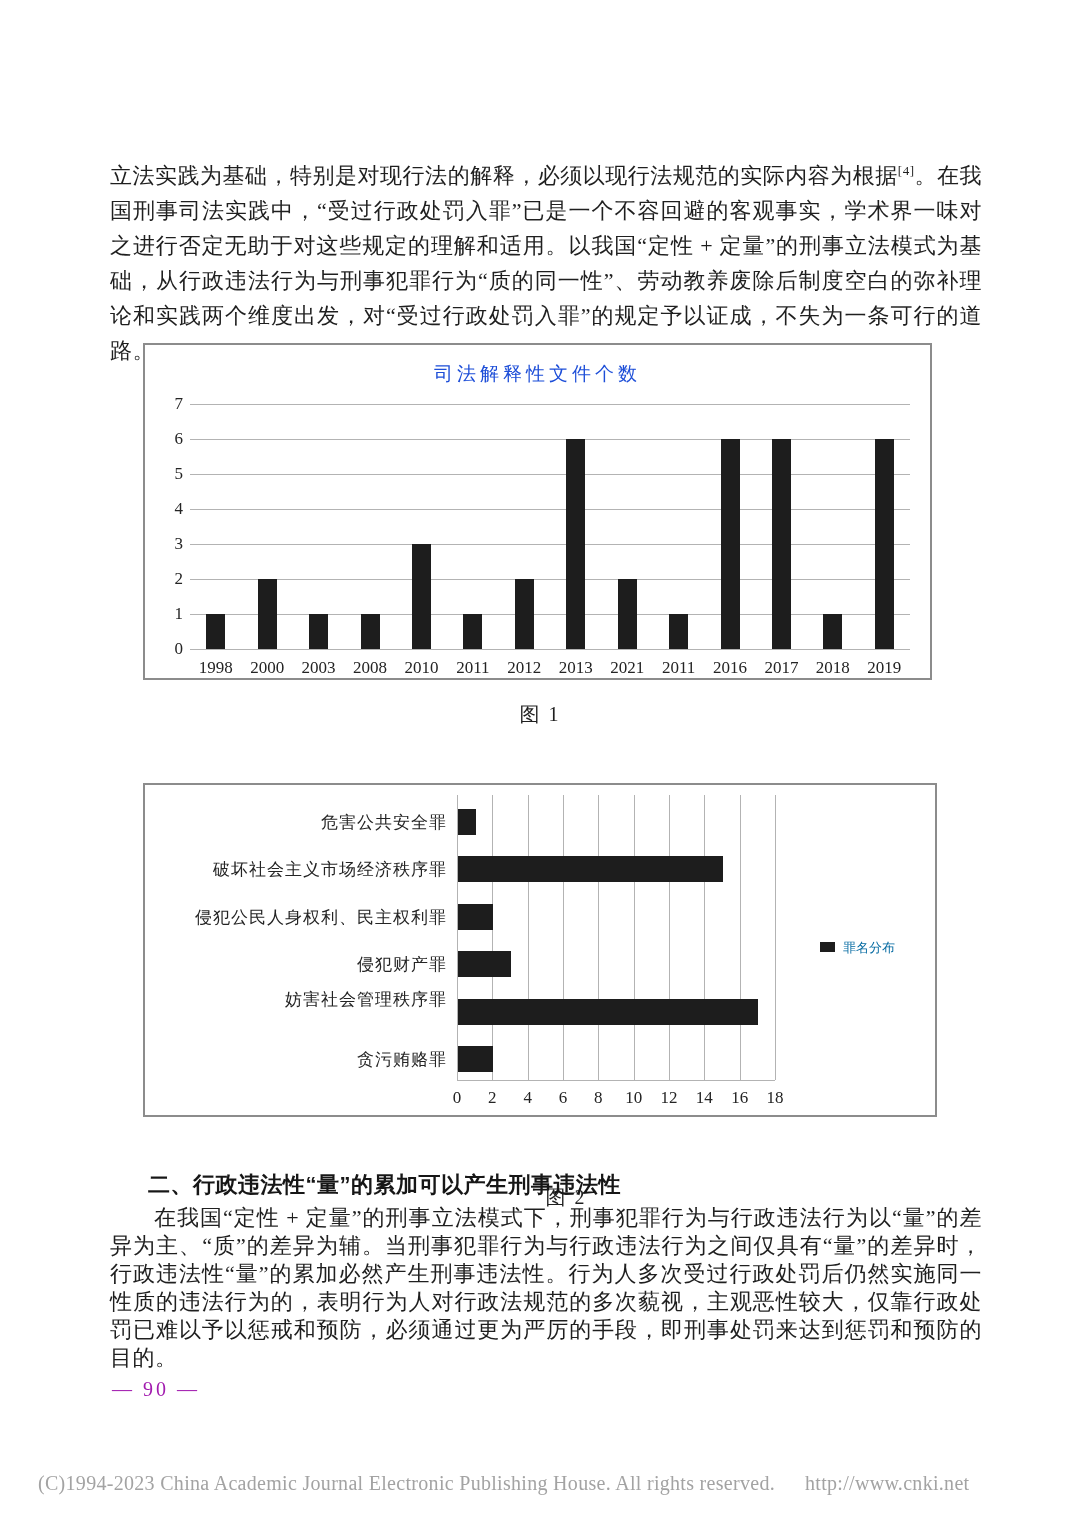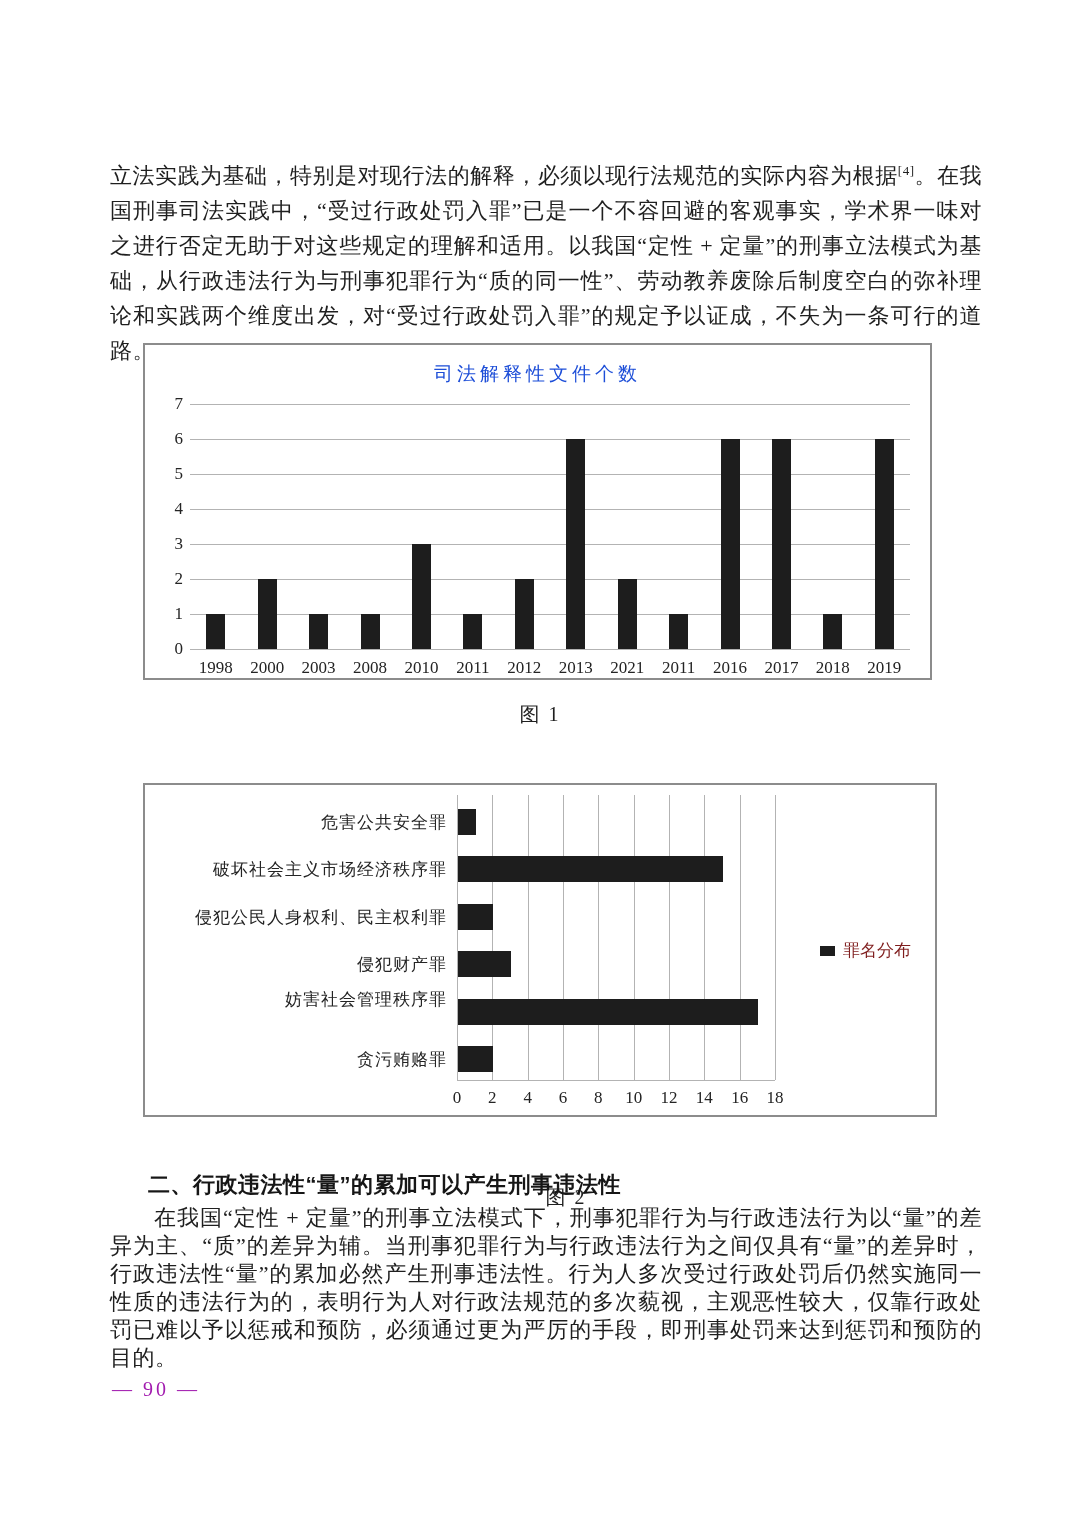--- a/index.html
+++ b/index.html
@@ -32,21 +32,21 @@
   }
   .hgrid,.vgrid{position:absolute;background:#b3b3b3;}
   .hgrid{height:1px;}
   .vgrid{width:1px;}
   .axis-lab{position:absolute;font-size:17px;color:#242424;}
   .bar{position:absolute;background:#1d1d1d;}
   .cat-lab{
     position:absolute;left:0;width:302px;text-align:right;
     font-size:17px;color:#242424;letter-spacing:1px;white-space:nowrap;
   }
-  .legend{position:absolute;left:675px;top:154px;font-size:17px;color:#7f1d1d;white-space:nowrap;}
+  .legend{position:absolute;left:675px;top:154px;font-size:13px;color:#0369a1;white-space:nowrap;}
   .legend-swatch{display:inline-block;width:15px;height:10px;background:#1d1d1d;margin-right:8px;}
   .caption{
     position:absolute;left:0;width:1080px;text-align:center;
     font-size:20px;color:#1f1f1f;letter-spacing:2px;
   }
   .cap1{top:701px;}
   .cap2{top:1184px;padding-left:26px;}
   .section-heading{
     position:absolute;left:110px;top:1170px;width:872px;margin:0;
     padding-left:38px;box-sizing:border-box;
@@ -164,14 +164,17 @@
   </div>
 
   <div class="caption cap2">图 2</div>
 
   <h2 class="section-heading">二、行政违法性“量”的累加可以产生刑事违法性</h2>
 
   <p class="para para-body">在我国“定性 + 定量”的刑事立法模式下，刑事犯罪行为与行政违法行为以“量”的差异为主、“质”的差异为辅。当刑事犯罪行为与行政违法行为之间仅具有“量”的差异时，行政违法性“量”的累加必然产生刑事违法性。行为人多次受过行政处罚后仍然实施同一性质的违法行为的，表明行为人对行政法规范的多次藐视，主观恶性较大，仅靠行政处罚已难以予以惩戒和预防，必须通过更为严厉的手段，即刑事处罚来达到惩罚和预防的目的。</p>
 
   <div class="page-number">— 90 —</div>
 
+  <div class="footer">
+    <span>(C)1994-2023 China Academic Journal Electronic Publishing House. All rights reserved.</span><span class="footer-url">http://www.cnki.net</span>
+  </div>
 
 </div>
 
 </body></html>

